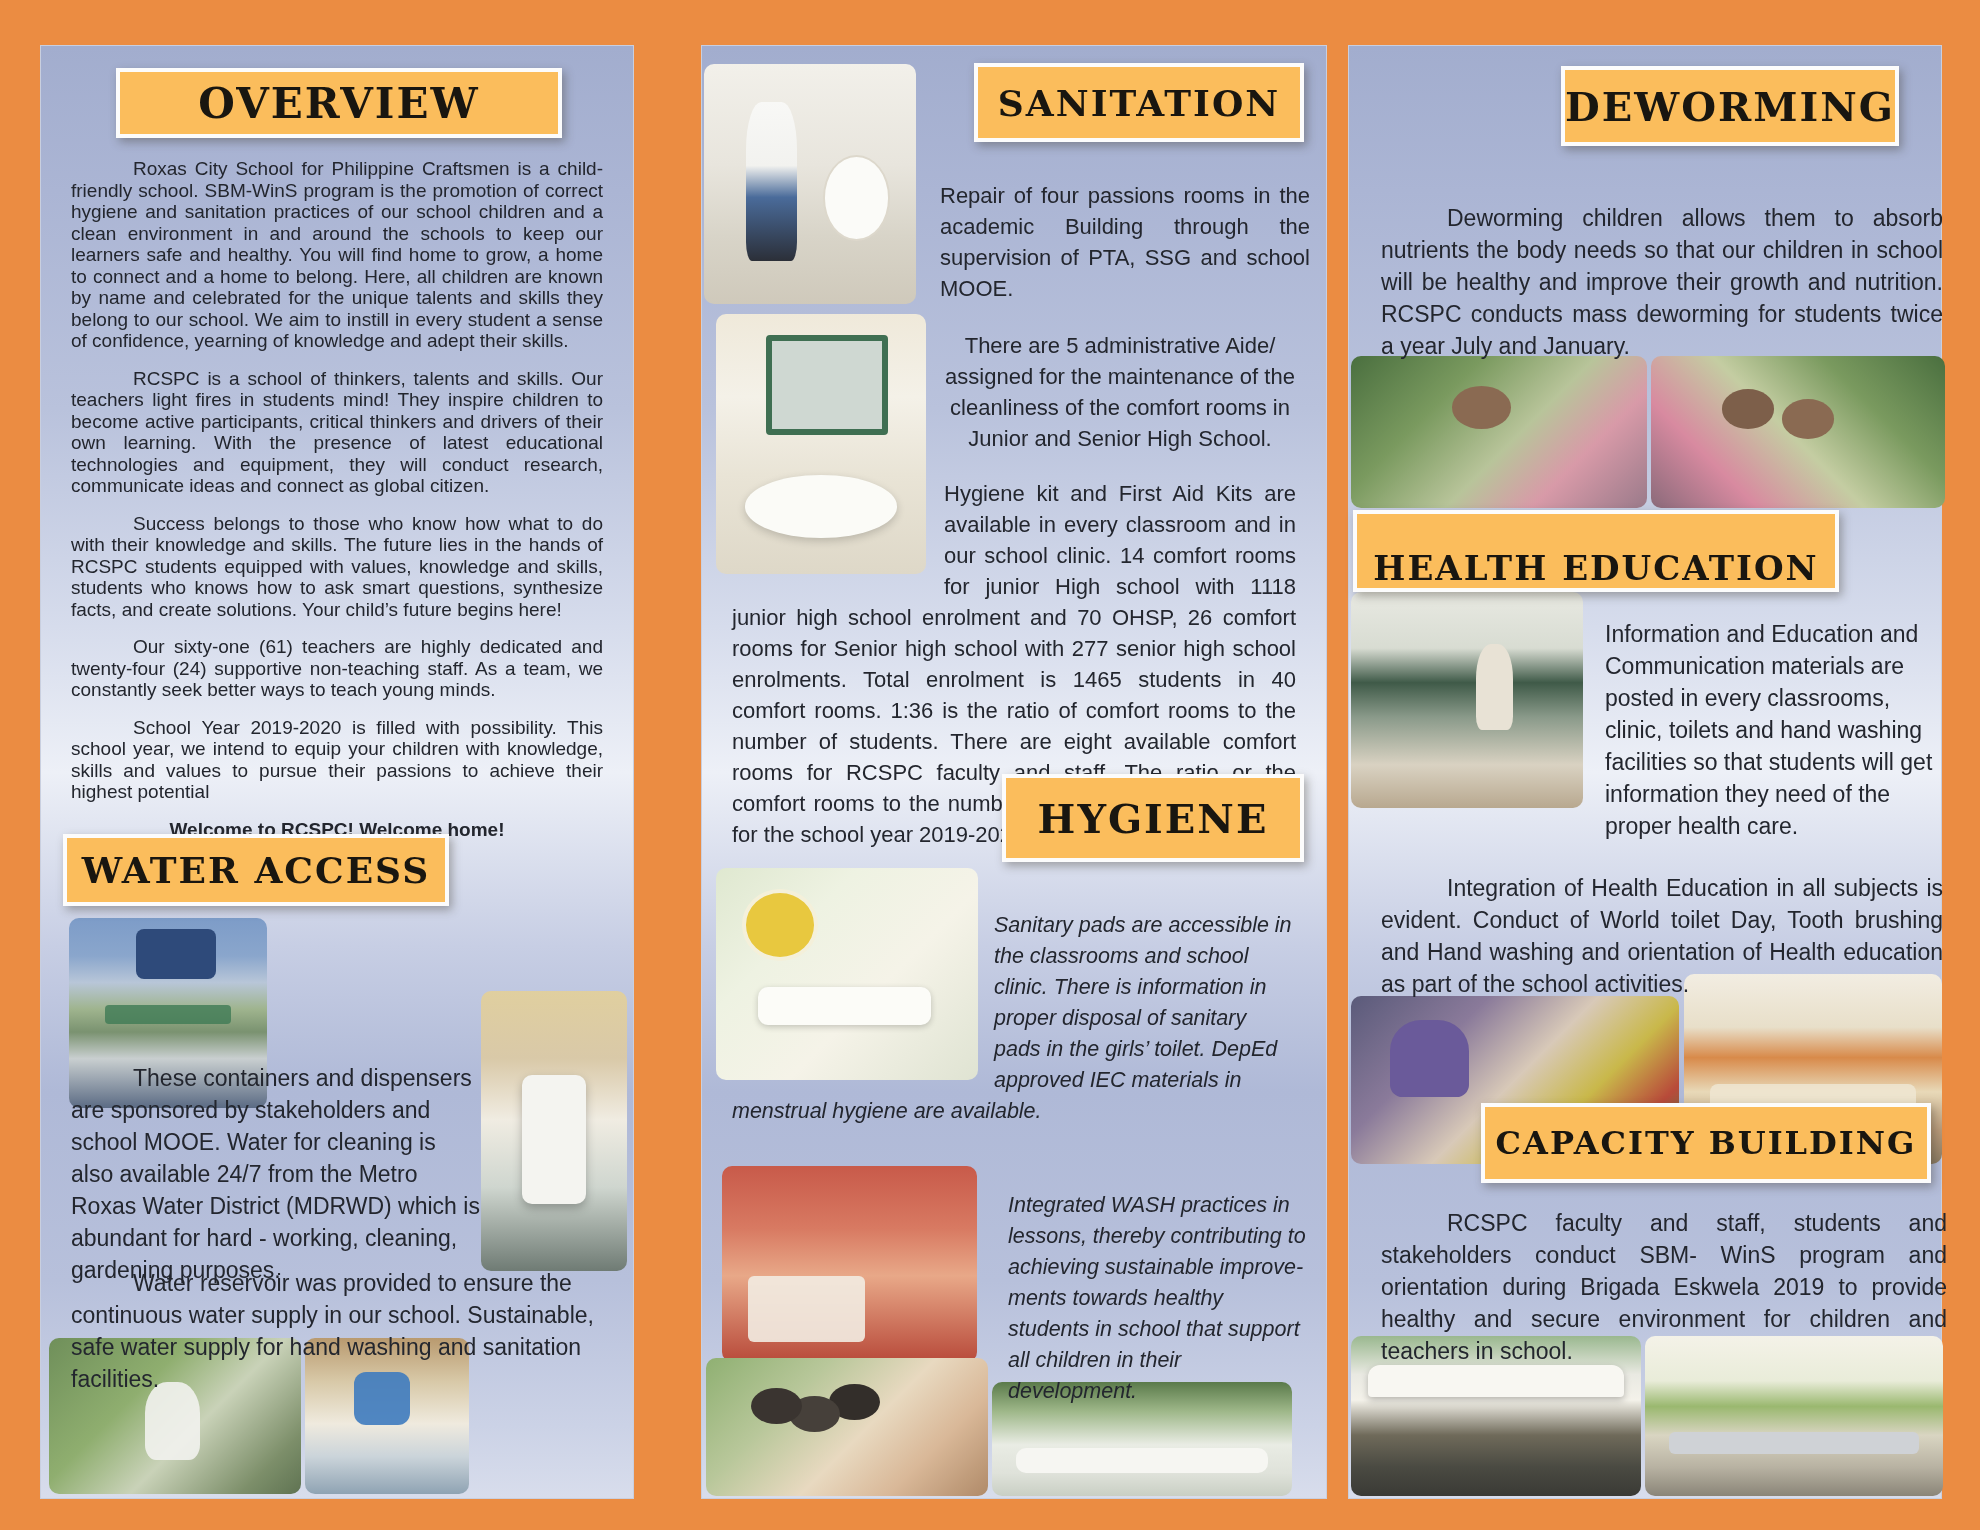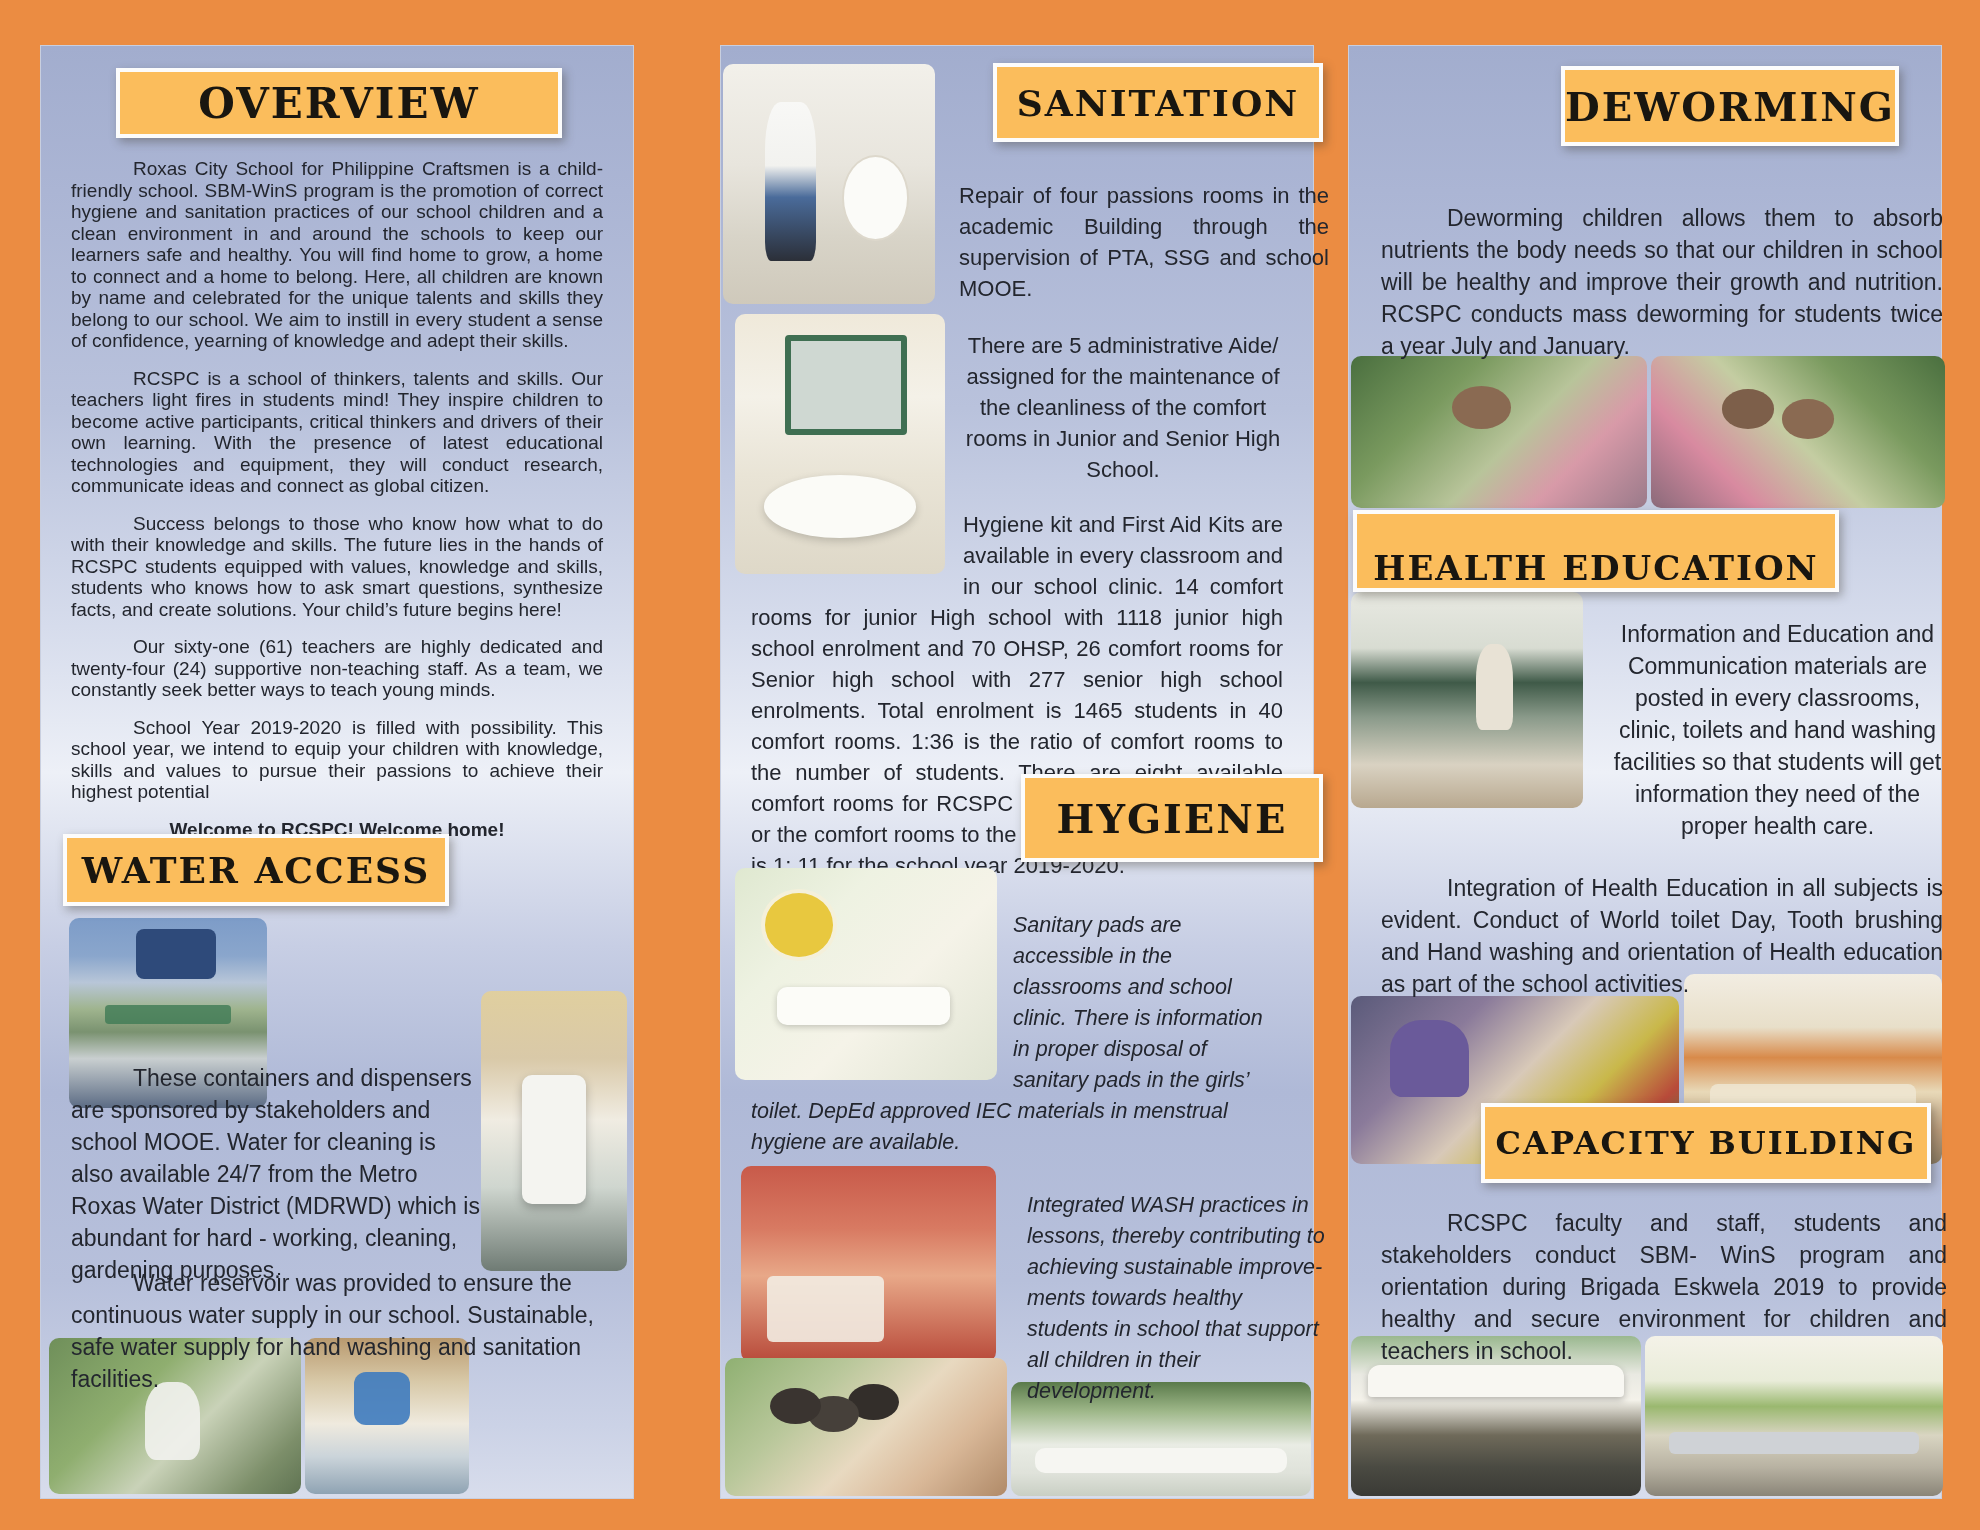--- a/index.html
+++ b/index.html
@@ -8,21 +8,21 @@
     --ink:#23262E;
   }
   html,body{margin:0;padding:0;}
   body{width:1980px;height:1530px;overflow:hidden;background:var(--orange);
        font-family:"Liberation Sans",sans-serif;}
   .brochure{position:relative;width:1980px;height:1530px;background:var(--orange);}
   .panel{position:absolute;top:45px;width:592px;height:1452px;
     border:1px solid #c9cfdf;
     background:linear-gradient(180deg,#A2ADCE 0%,#ABB5D4 10%,#B9C2DC 25%,#D6DCEC 40%,
       #EDF0F7 50%,#C7CEE4 62%,#AFB9D7 72%,#B7C0DB 85%,#CBD2E6 95%,#D8DDEC 100%);}
-  #panel-1{left:40px;} #panel-2{left:720px;} #panel-3{left:1348px;}
+  #panel-1{left:40px;} #panel-2{left:701px;padding-left:32px;} #panel-3{left:1348px;}
 
   .hdr{position:absolute;background:var(--hdr-fill);border:4px solid #FCFCFC;
     box-shadow:3px 4px 9px rgba(60,55,45,.38);display:flex;align-items:center;justify-content:center;
     font-family:"DejaVu Serif",serif;font-weight:700;color:#191610;letter-spacing:2px;
     white-space:nowrap;z-index:3;overflow:hidden;}
 
   p{margin:16px;color:var(--ink);}
   .abs{position:absolute;z-index:2;}
   .p-sm{font-size:19px;line-height:21.5px;text-align:justify;text-indent:62px;}
   .welcome{font-size:19px;line-height:22px;font-weight:bold;text-align:center;text-indent:0;margin-top:2px;}
@@ -147,21 +147,21 @@
     <p class="abs p-lg just ind" style="left:16px;top:140px;width:562px;">Deworming children allows them to absorb nutrients the body needs so that our children in school will be healthy and improve their growth and nutrition. RCSPC conducts mass deworming for students twice a year July and January.</p>
 
     <div class="ph p-deworm1" style="left:2px;top:310px;width:296px;height:152px;"></div>
     <div class="ph p-deworm2" style="left:302px;top:310px;width:294px;height:152px;"></div>
 
     <div class="hdr" style="left:4px;top:464px;width:478px;height:74px;font-size:34px;align-items:flex-end;">
       <span>HEALTH EDUCATION</span>
     </div>
 
     <div class="ph p-orient" style="left:2px;top:546px;width:232px;height:216px;"></div>
-    <p class="abs p-lg" style="left:240px;top:556px;width:345px;text-align:center;">Information and Education and Communication materials are posted in every classrooms, clinic, toilets and hand washing facilities so that students will get information they need of the proper health care.</p>
+    <p class="abs p-lg" style="left:240px;top:556px;width:345px;">Information and Education and Communication materials are posted in every classrooms, clinic, toilets and hand washing facilities so that students will get information they need of the proper health care.</p>
 
     <p class="abs p-lg just ind" style="left:16px;top:810px;width:562px;">Integration of Health Education in all subjects is evident. Conduct of World toilet Day, Tooth brushing and Hand washing and orientation of Health education as part of the school activities.</p>
 
     <div class="ph p-speaker" style="left:2px;top:950px;width:328px;height:168px;"></div>
     <div class="ph p-meeting" style="left:335px;top:928px;width:258px;height:190px;"></div>
 
     <div class="hdr" style="left:132px;top:1057px;width:442px;height:72px;font-size:32px;">
       <span>CAPACITY BUILDING</span>
     </div>
     <p class="abs p-lg just ind" style="left:16px;top:1145px;width:566px;">RCSPC faculty and staff, students and stakeholders conduct SBM- WinS program and orientation during Brigada Eskwela 2019 to provide healthy and secure environment for children and teachers in school.</p>

